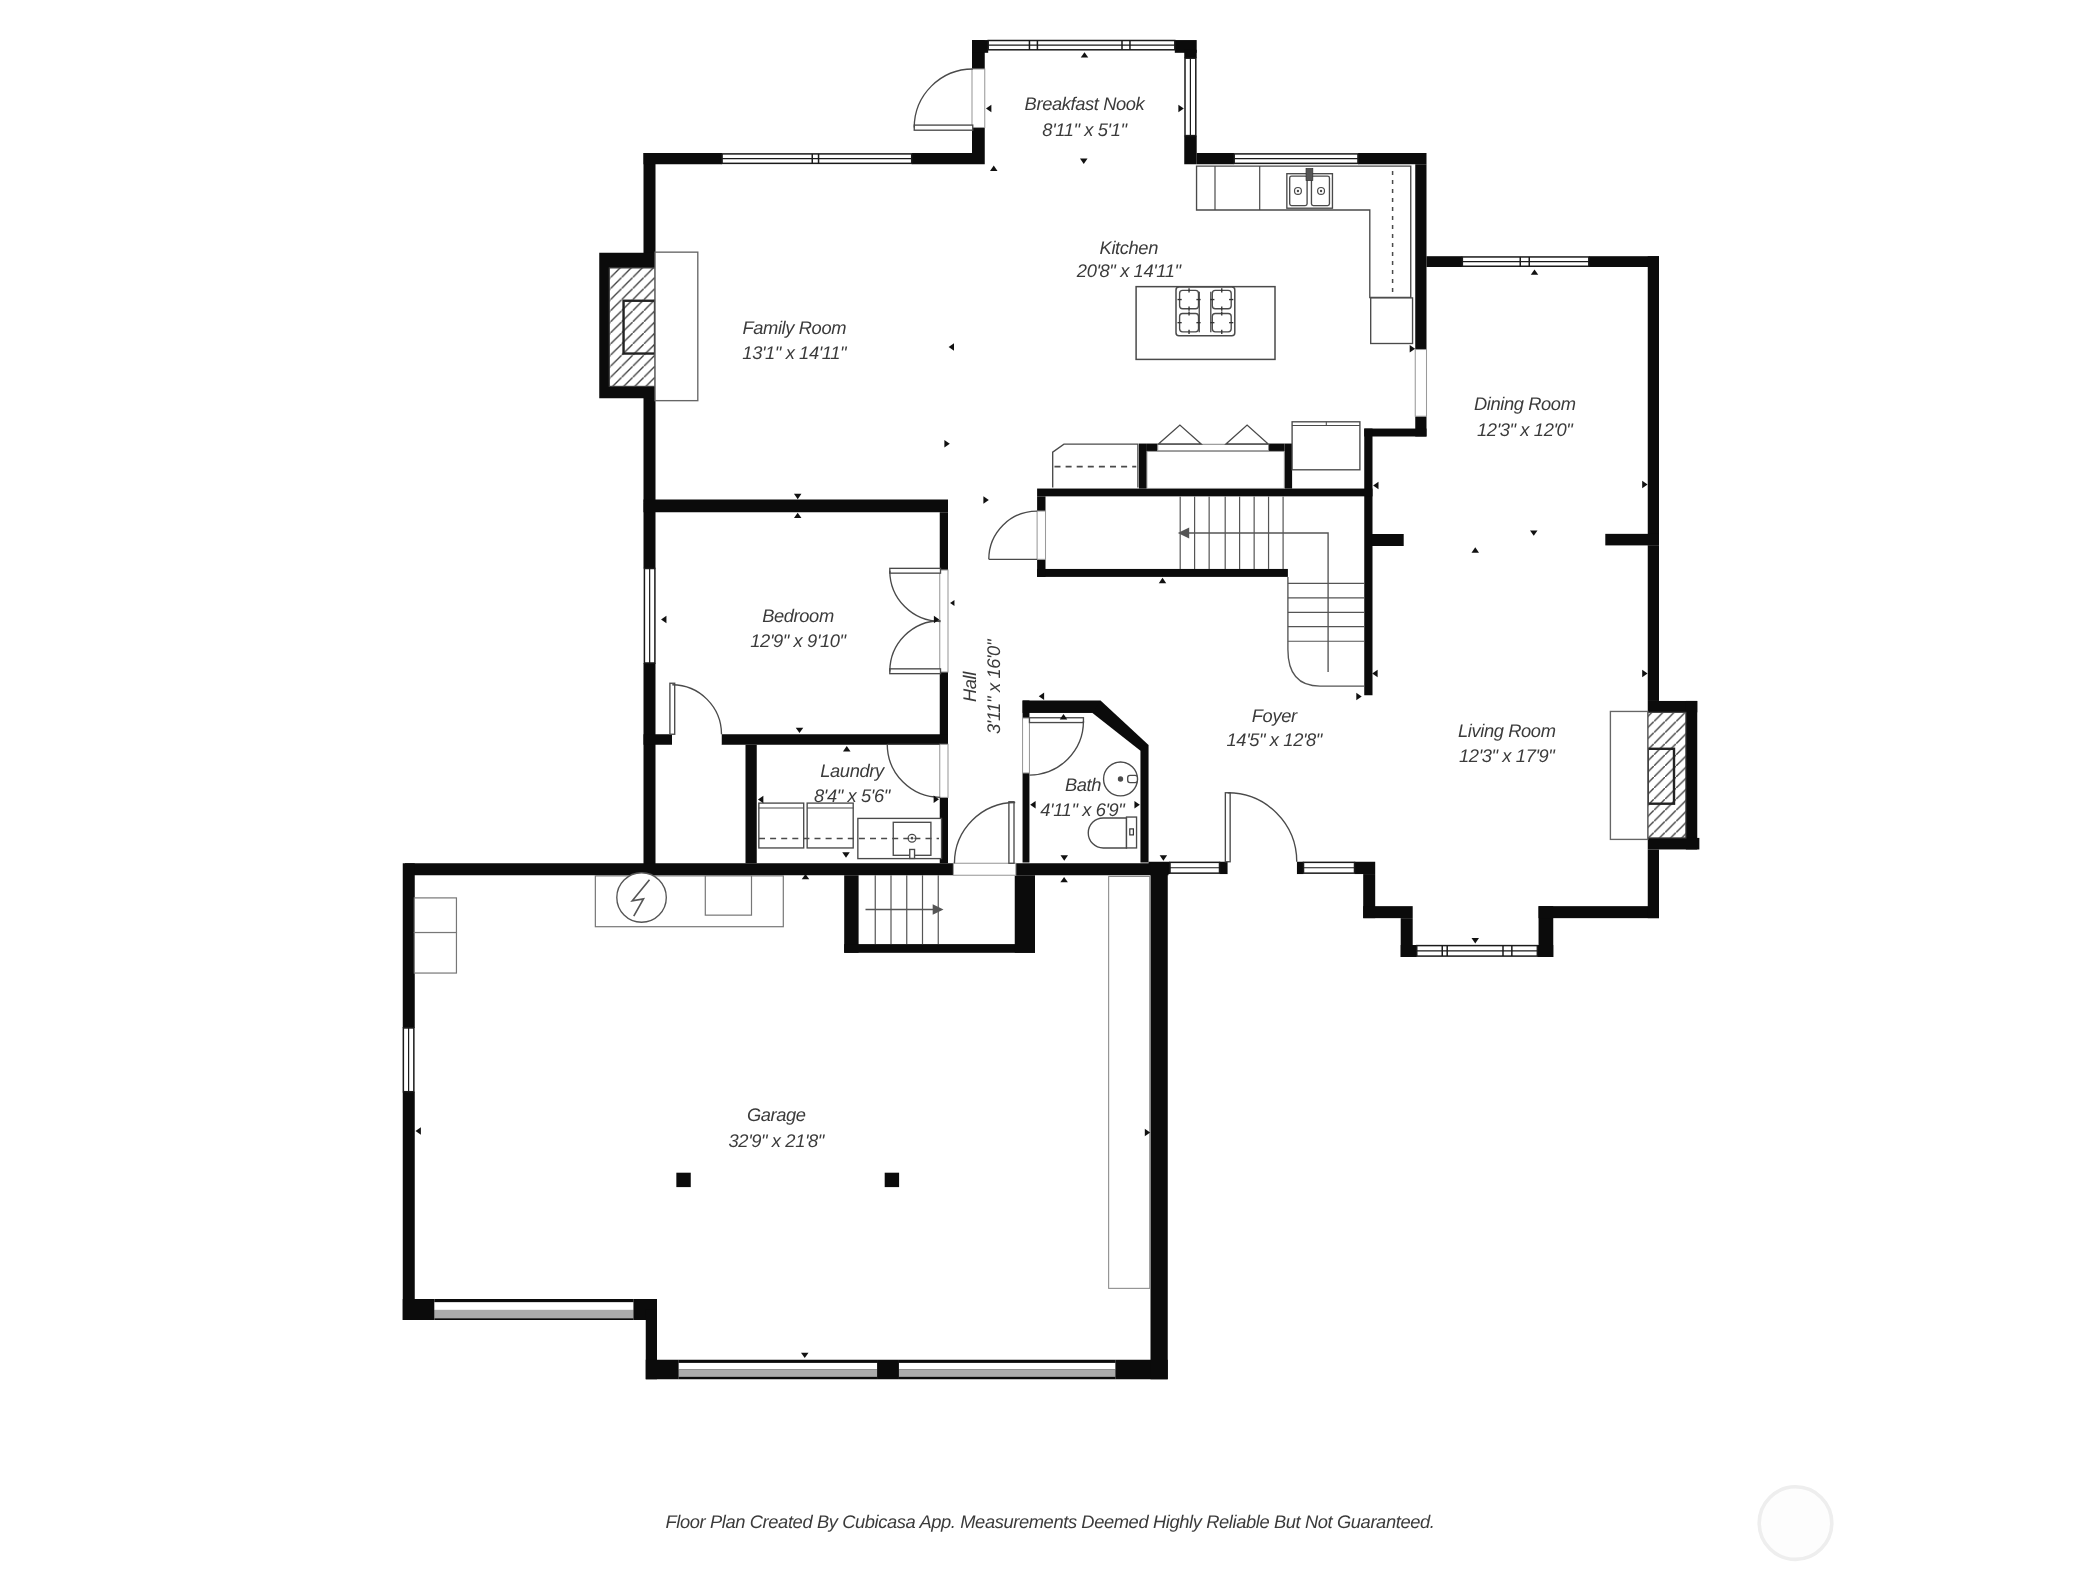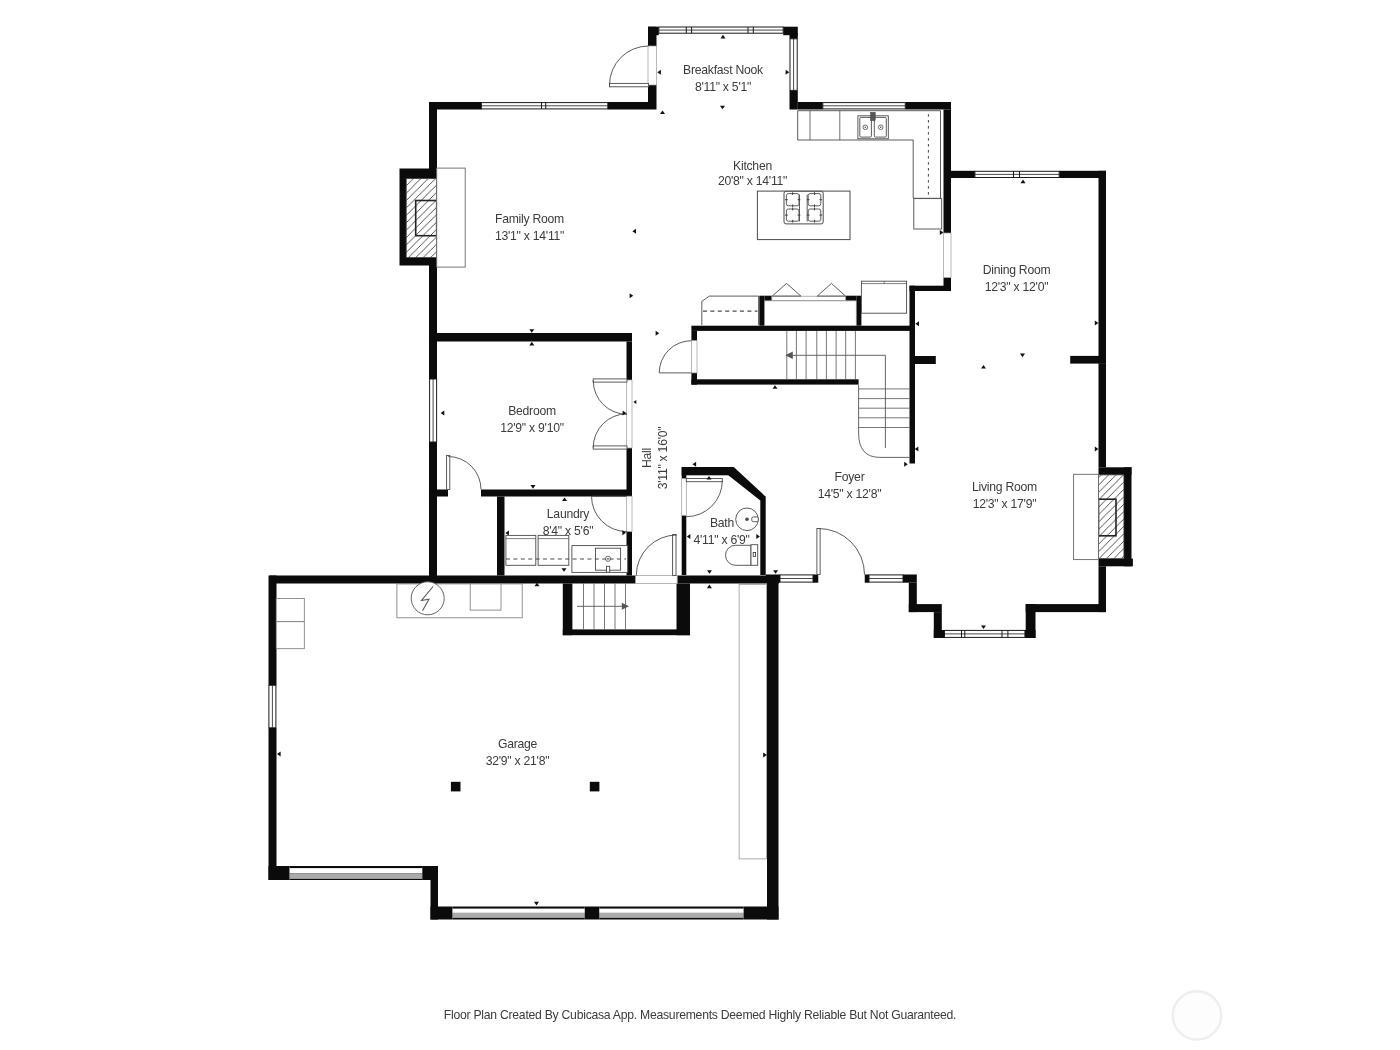--- a/index.html
+++ b/index.html
@@ -1,16 +1,16 @@
 <!DOCTYPE html>
 <html><head>
 <meta charset="utf-8">
 <style>
   html,body{margin:0;padding:0;background:#ffffff;}
-  .page{position:relative;width:1400px;height:1050px;background:#fff;overflow:hidden;filter:grayscale(1);}
+  .page{position:relative;width:1400px;height:1050px;background:#fff;overflow:hidden;filter:grayscale(1);font-style:italic;}
   svg{position:absolute;left:0;top:0;}
   text{font-family:"Liberation Sans",sans-serif;fill:#3b3b3b;}
 </style>
 </head>
 <body>
 <div class="page">
 <svg width="1400" height="1050" viewBox="0 0 1400 1050">
 <defs>
 <pattern id="hatch" width="7.4" height="7.4" patternUnits="userSpaceOnUse">
   <path d="M-1,8.4 L8.4,-1" stroke="#3c3c3c" stroke-width="0.9" fill="none"></path>

